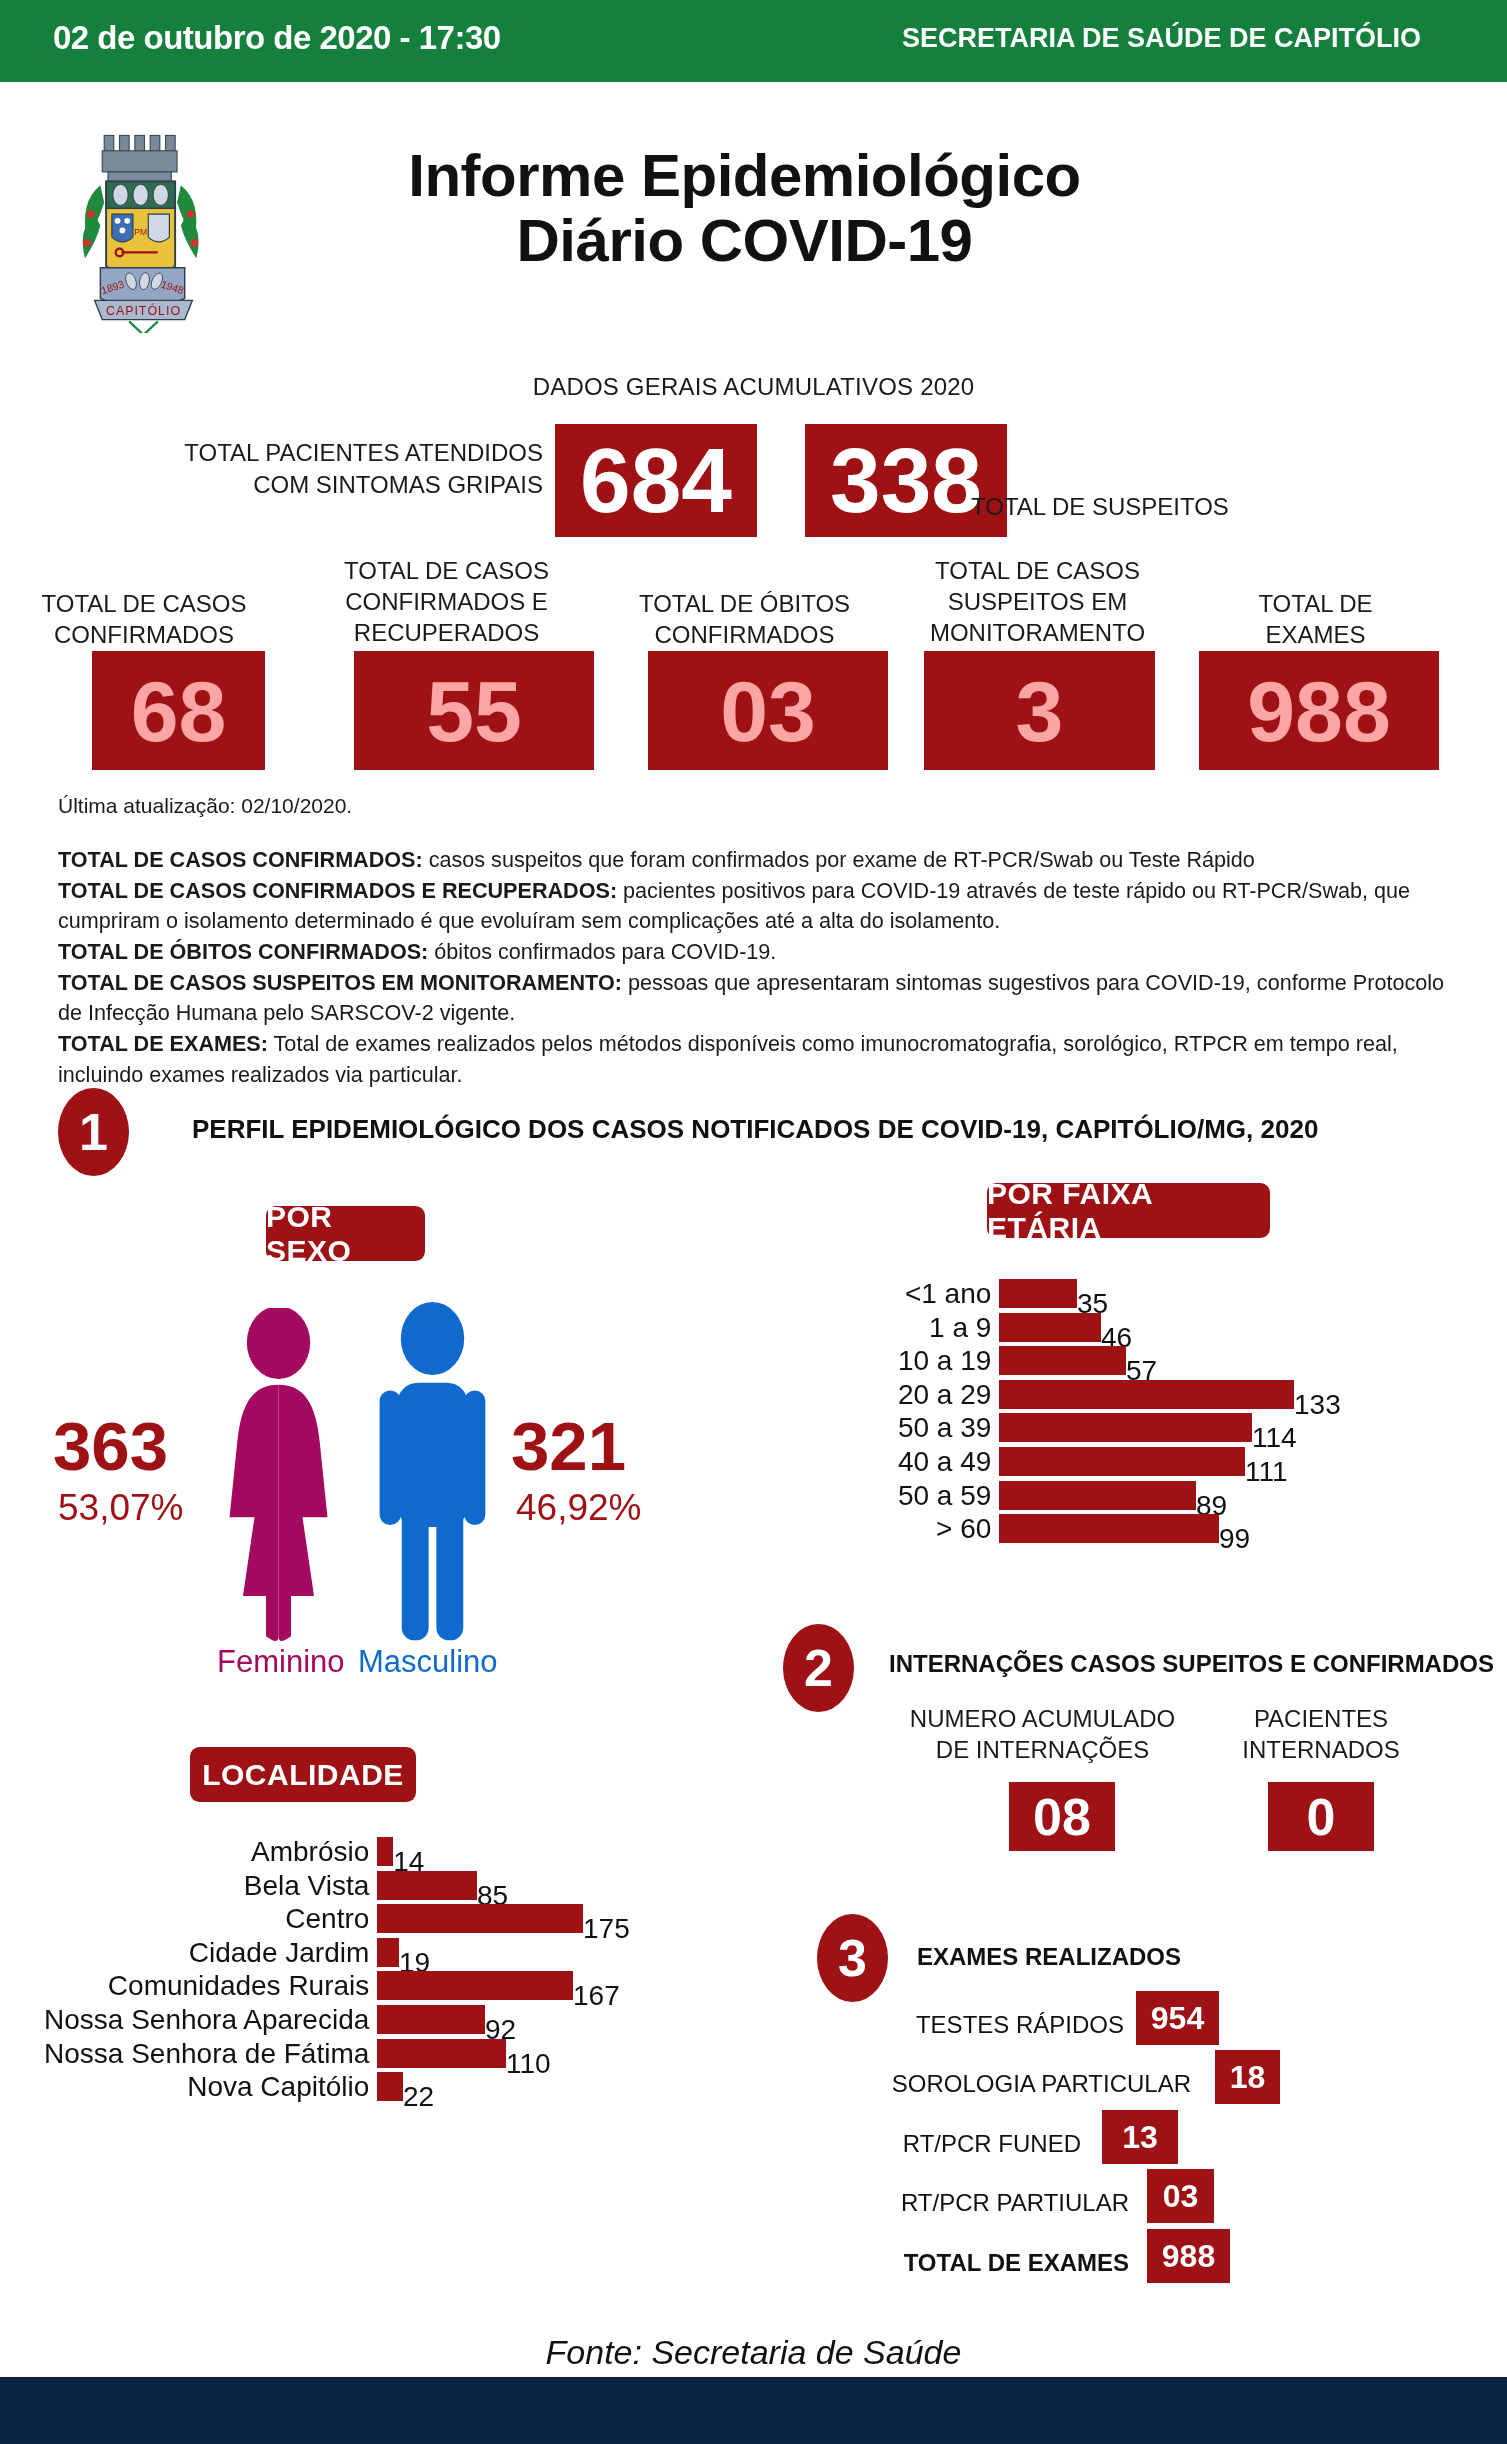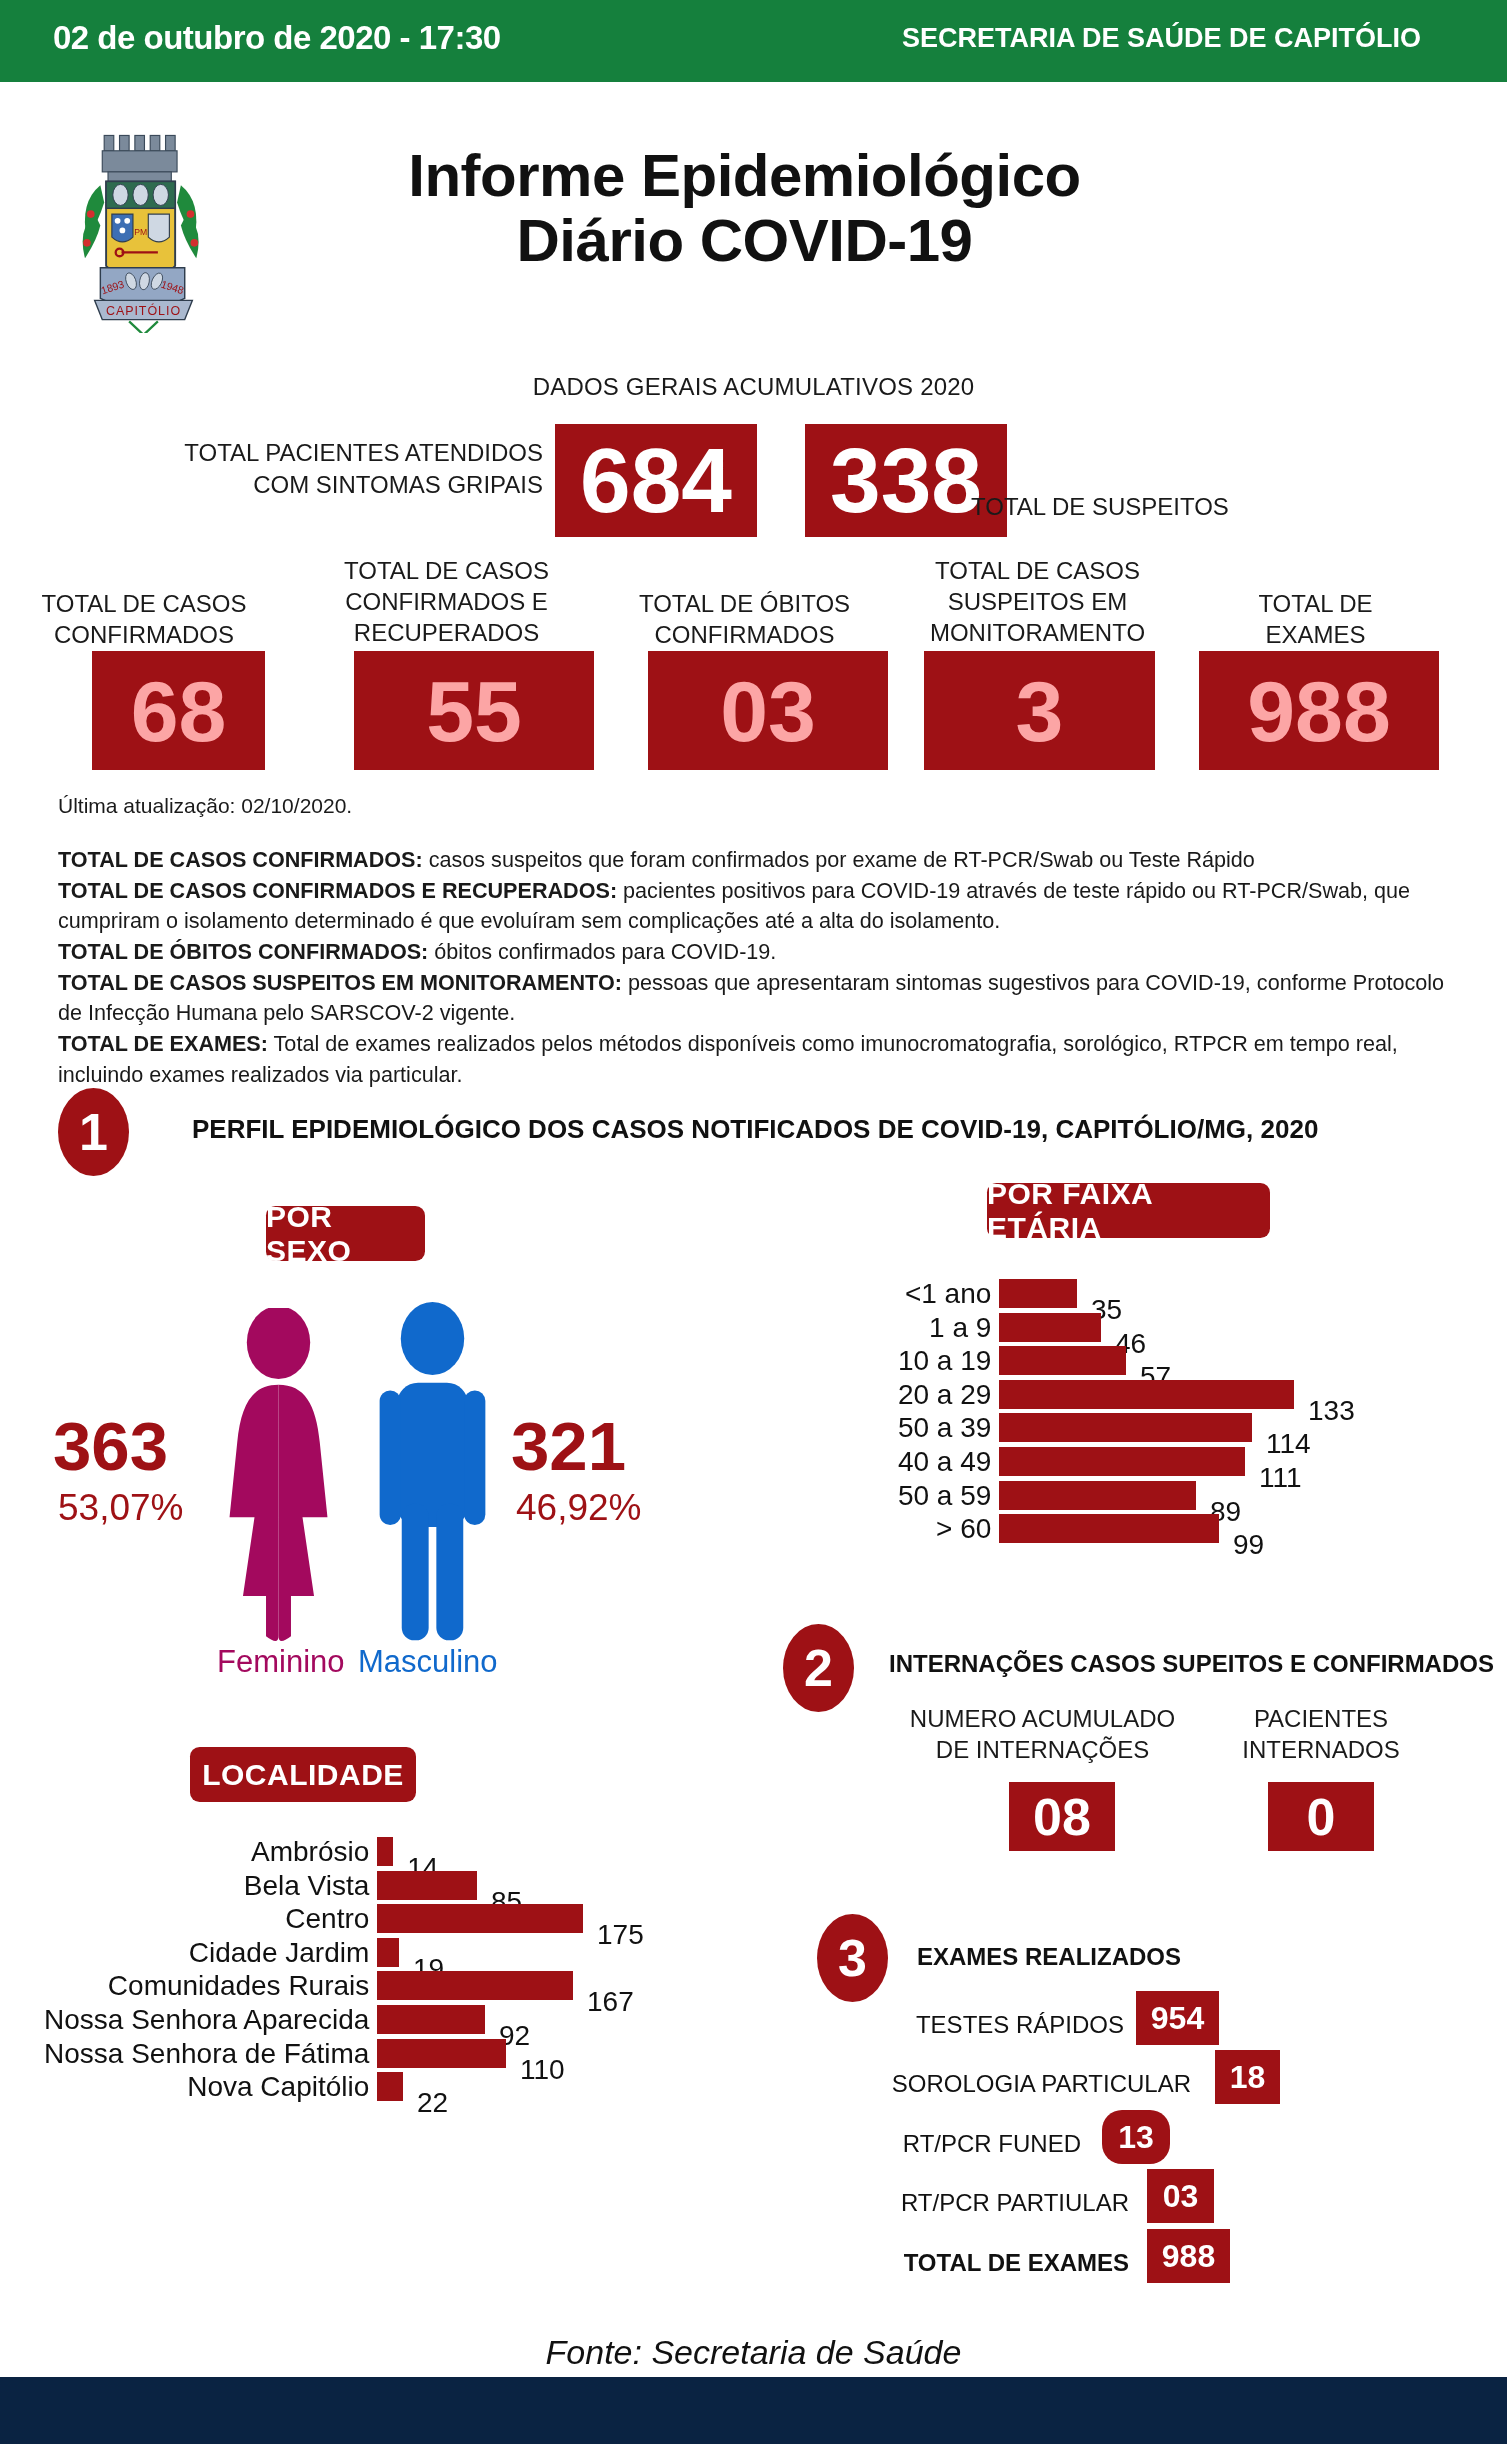--- a/index.html
+++ b/index.html
@@ -209,22 +209,22 @@
     color: #111111;
   }
   .bar-fill {
     position: absolute;
     left: 0; top: 0;
     height: 29px;
     background: #9E1115;
   }
   .bar-val {
     position: absolute;
-    top: 16px;
-    padding-left: 14px;
+    top: 10px;
+    padding-left: 0;
     font-size: 28px;
     line-height: 29px;
     white-space: nowrap;
     color: #111111;
   }
 
   
   .s2-cap {
     position: absolute;
     text-align: center;
@@ -542,21 +542,21 @@
   <div class="sec-badge" style="left:817px; top:1914px;">3</div>
   <div class="sec-title" style="left:917px; top:1943px; font-size:24px;">EXAMES REALIZADOS</div>
 
   <div class="ex-lab" style="left:865px; top:2013px; width:259px;">TESTES  RÁPIDOS</div>
   <div class="ex-box" style="left:1136px; top:1991px; width:83px; height:54px;">954</div>
 
   <div class="ex-lab" style="left:826px; top:2072px; width:365px;">SOROLOGIA PARTICULAR</div>
   <div class="ex-box" style="left:1215px; top:2050px; width:65px; height:54px;">18</div>
 
   <div class="ex-lab" style="left:865px; top:2132px; width:216px;">RT/PCR FUNED</div>
-  <div class="ex-box" style="left:1102px; top:2110px; width:68px; height:54px;border-radius:20px;">13</div>
+  <div class="ex-box" style="left:1102px; top:2110px; width:76px; height:54px;">13</div>
 
   <div class="ex-lab" style="left:865px; top:2191px; width:264px;">RT/PCR PARTIULAR</div>
   <div class="ex-box" style="left:1147px; top:2169px; width:67px; height:54px;">03</div>
 
   <div class="ex-lab bold" style="left:865px; top:2251px; width:264px;">TOTAL DE EXAMES</div>
   <div class="ex-box" style="left:1147px; top:2229px; width:83px; height:54px;">988</div>
 
   <div class="fonte">Fonte: Secretaria de Saúde</div>
   <div class="bottombar"></div>
 

